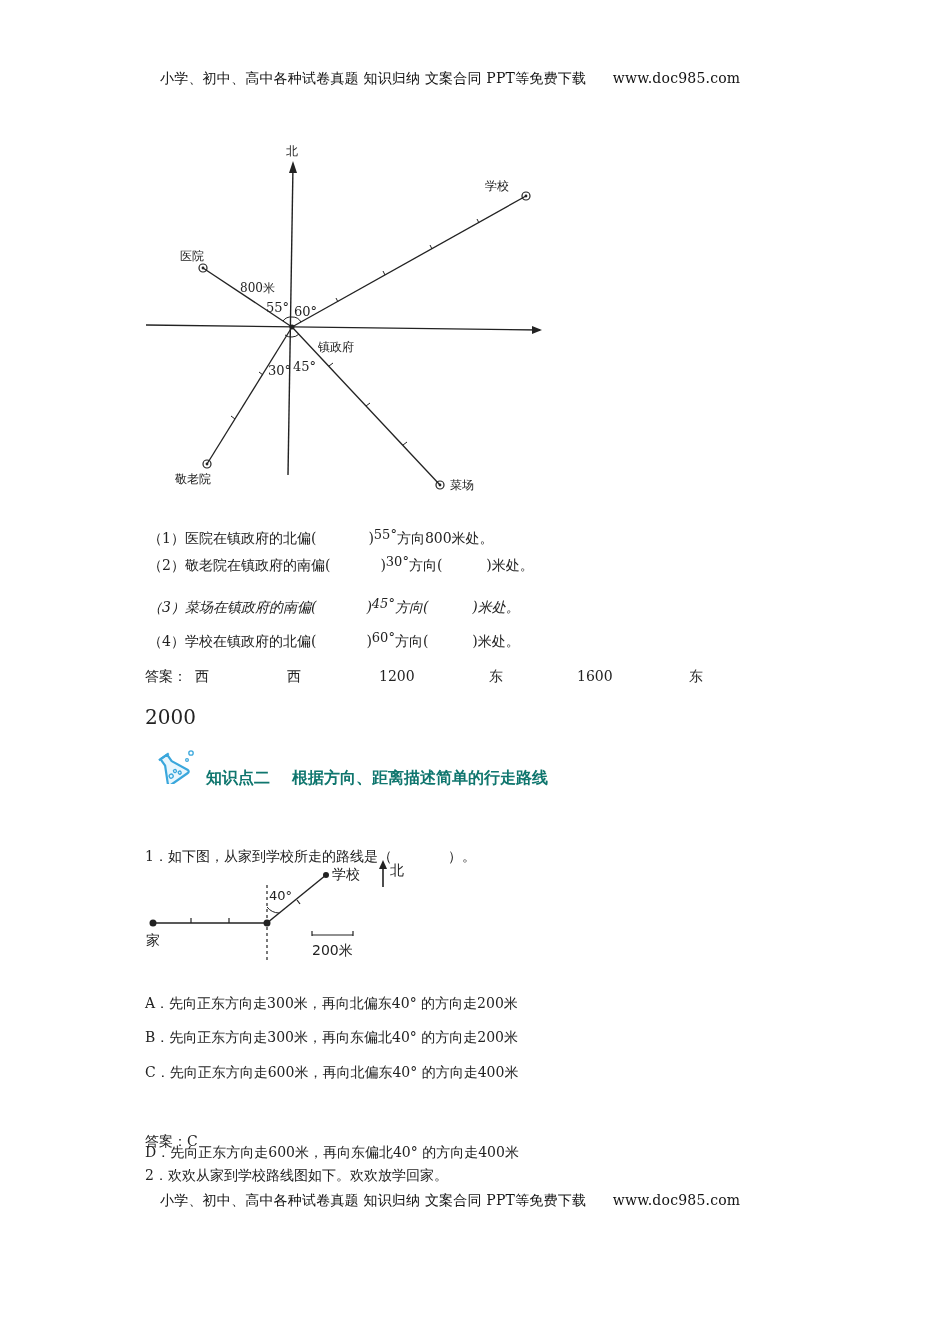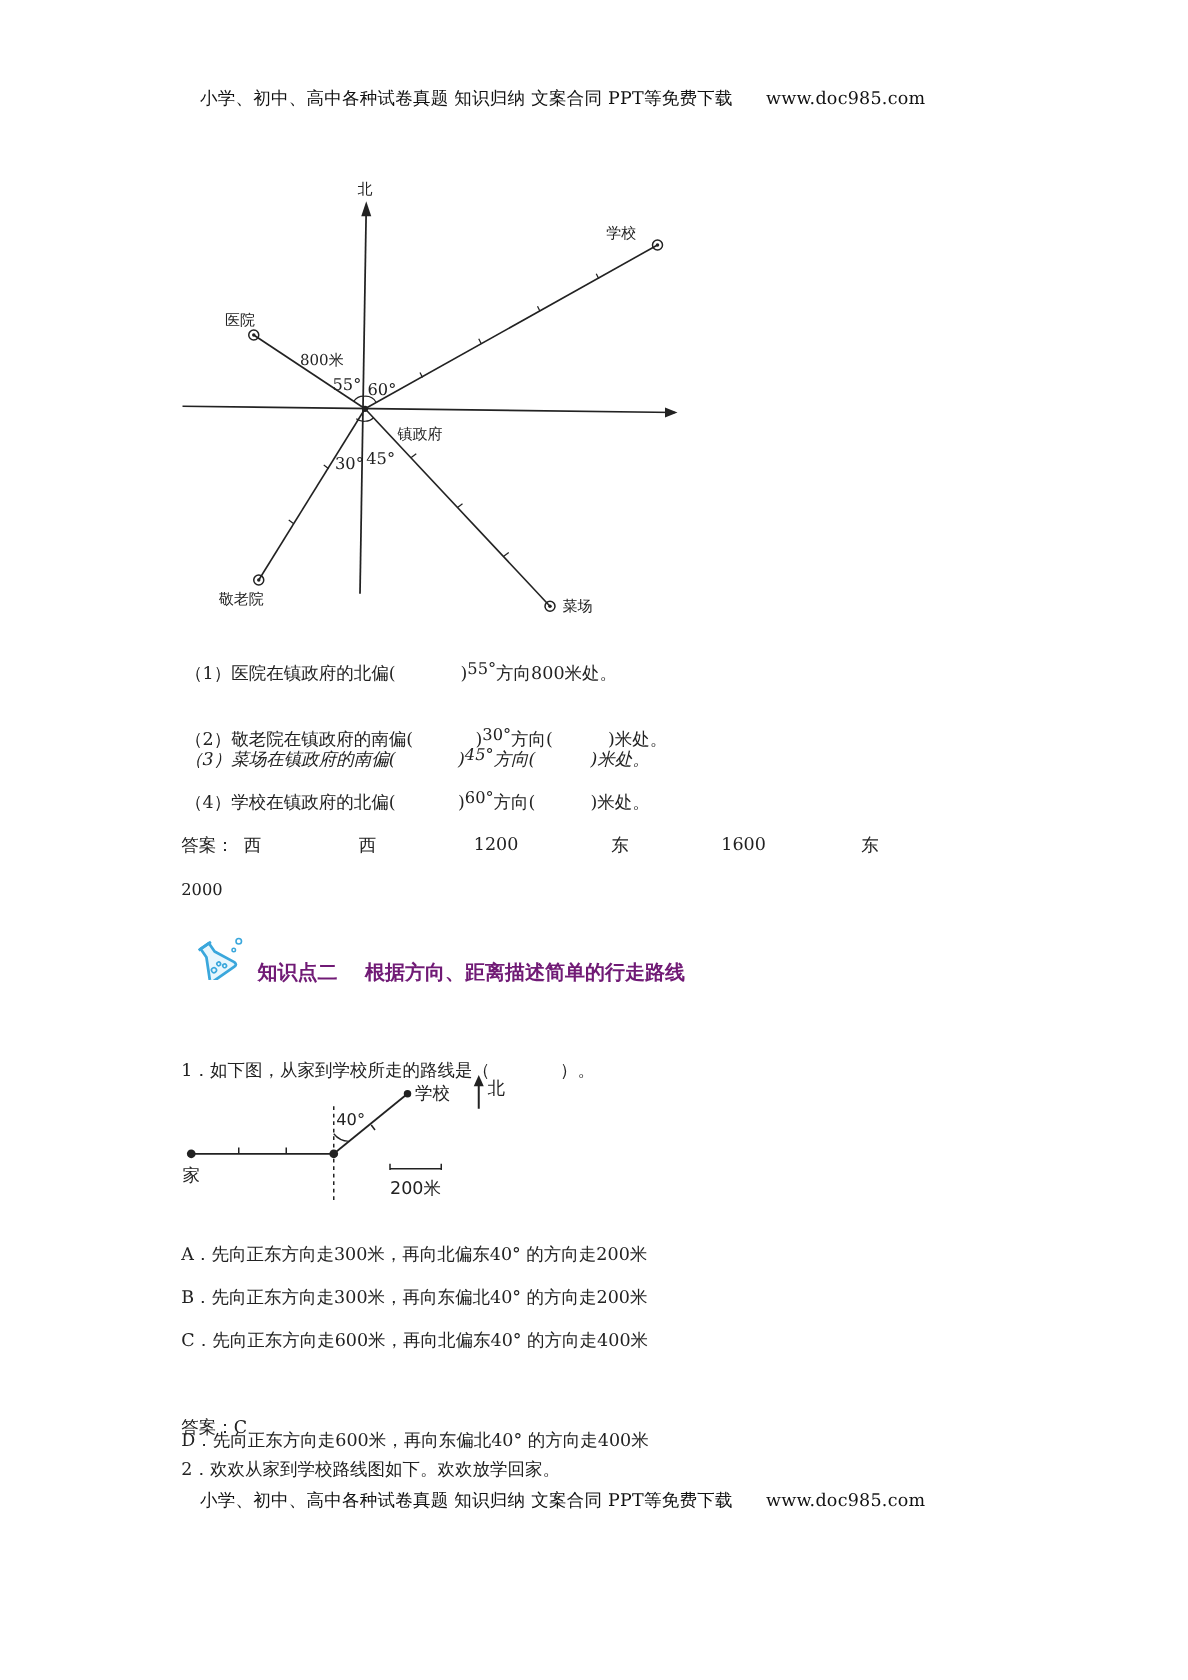--- a/index.html
+++ b/index.html
@@ -17,25 +17,25 @@
   .header-line .url, .footer-line .url { margin-left: 22px; }
   .diagram1 { position: absolute; left: 140px; top: 135px; width: 420px; height: 375px; }
   .diagram1 svg text { font-family: "DejaVu Serif", serif; fill: #222; }
   .q-line {
     position: absolute; left: 148px; font-size: 14px; white-space: nowrap; color: #222;
   }
   .q-line .deg { font-size: 13px; position: relative; top: -4px; }
   .gap { display: inline-block; }
   .answer-row { position: absolute; left: 145px; top: 668px; font-size: 14px; width: 600px; height: 20px; }
   .answer-row span { position: absolute; top: 0; white-space: nowrap; }
-  .answer-cont { position: absolute; left: 145px; top: 705px; font-size: 13px; }
+  .answer-cont { position: absolute; left: 145px; top: 705px; font-size: 20px; }
   .kp-icon { position: absolute; left: 155px; top: 748px; width: 42px; height: 36px; }
   .kp-title {
     position: absolute; left: 206px; top: 768px; font-size: 16px; font-weight: bold;
-    color: #701a75; white-space: nowrap; font-family: Liberation Sans, sans-serif;
+    color: #0f766e; white-space: nowrap; font-family: Liberation Sans, sans-serif;
   }
   .kp-title .sep { display: inline-block; width: 22px; }
   .p-line { position: absolute; left: 145px; font-size: 14px; white-space: nowrap; color: #222; }
   .diagram2 { position: absolute; left: 140px; top: 855px; width: 300px; height: 110px; }
   .diagram2 svg text { font-family: "DejaVu Sans", sans-serif; fill: #222; }
 </style>
 </head>
 <body>
 
 <div class="header-line">
@@ -90,21 +90,21 @@
     <text x="154" y="181" font-size="13">60°</text>
     <text x="178" y="216" font-size="12">镇政府</text>
     <text x="128" y="240" font-size="13">30°</text>
     <text x="153" y="236" font-size="13">45°</text>
   </svg>
 </div>
 
 <div class="q-line" style="top:530px;">
   <span>（1）医院在镇政府的北偏(</span><span class="gap" style="width:52px"></span><span>)</span><span class="deg">55°</span><span>方向800米处。</span>
 </div>
-<div class="q-line" style="top:583px;">
+<div class="q-line" style="top:557px;">
   <span>（2）敬老院在镇政府的南偏(</span><span class="gap" style="width:50px"></span><span>)</span><span class="deg">30°</span><span>方向(</span><span class="gap" style="width:44px"></span><span>)米处。</span>
 </div>
 <div class="q-line" style="top:599px;font-style:italic;">
   <span>（3）菜场在镇政府的南偏(</span><span class="gap" style="width:50px"></span><span>)</span><span class="deg">45°</span><span>方向(</span><span class="gap" style="width:44px"></span><span>)米处。</span>
 </div>
 <div class="q-line" style="top:633px;">
   <span>（4）学校在镇政府的北偏(</span><span class="gap" style="width:50px"></span><span>)</span><span class="deg">60°</span><span>方向(</span><span class="gap" style="width:44px"></span><span>)米处。</span>
 </div>
 
 <div class="answer-row">

